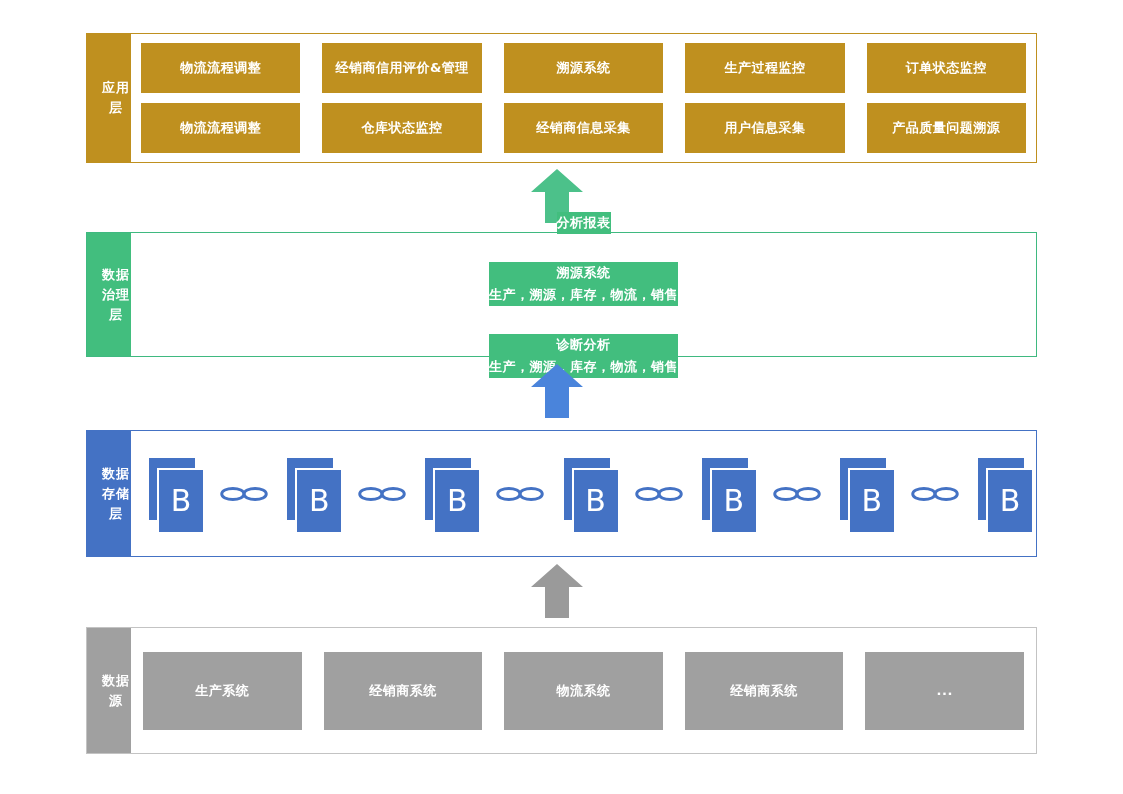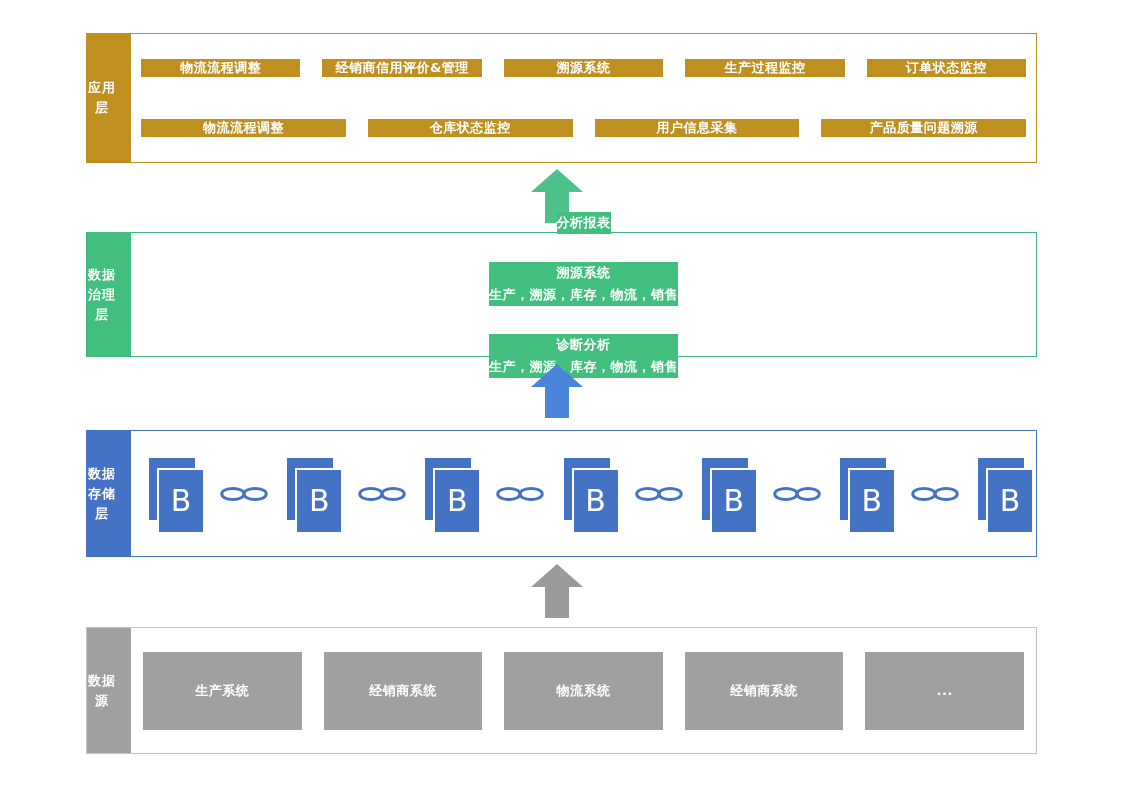--- a/index.html
+++ b/index.html
@@ -27,21 +27,21 @@
   .layer {
     position: absolute;
     box-sizing: border-box;
     display: flex;
     background: #ffffff;
   }
   .layer-label {
     flex: 0 0 44px;
     display: flex;
     align-items: center;
-    justify-content: flex-start;
+    justify-content: flex-end;
     color: #ffffff;
     font-weight: bold;
     font-size: 13px;
     line-height: 20px;
     text-align: center;
     letter-spacing: 1px;
   }
   .layer-label span {
     display: block;
     width: 30px;
@@ -66,21 +66,20 @@
   #app-layer .layer-label { background: #bf901f; }
   #app-layer .layer-body {
     padding: 0 10px;
     gap: 10px;
     justify-content: center;
   }
   .app-row {
     display: flex;
     gap: 22px;
     height: 50px;
-    align-items: center;
   }
   .app-cell {
     flex: 1 1 0;
     background: #bf901f;
     color: #ffffff;
     font-size: 13px;
     font-weight: bold;
     display: flex;
     align-items: center;
     justify-content: center;
@@ -238,20 +237,21 @@
       <div class="app-row">
         <div class="app-cell">物流流程调整</div>
         <div class="app-cell">经销商信用评价&amp;管理</div>
         <div class="app-cell">溯源系统</div>
         <div class="app-cell">生产过程监控</div>
         <div class="app-cell">订单状态监控</div>
       </div>
       <div class="app-row">
         <div class="app-cell">物流流程调整</div>
         <div class="app-cell">仓库状态监控</div>
+        <div class="app-cell">经销商信息采集</div>
         <div class="app-cell">用户信息采集</div>
         <div class="app-cell">产品质量问题溯源</div>
       </div>
     </div>
   </div>
 
   <div class="arrow" id="arrow-gov-to-app">
     <svg viewBox="0 0 58 56" xmlns="http://www.w3.org/2000/svg" aria-hidden="true">
       <polygon points="29,2 55,25 41,25 41,56 17,56 17,25 3,25" fill="#4CC18A"></polygon>
     </svg>

